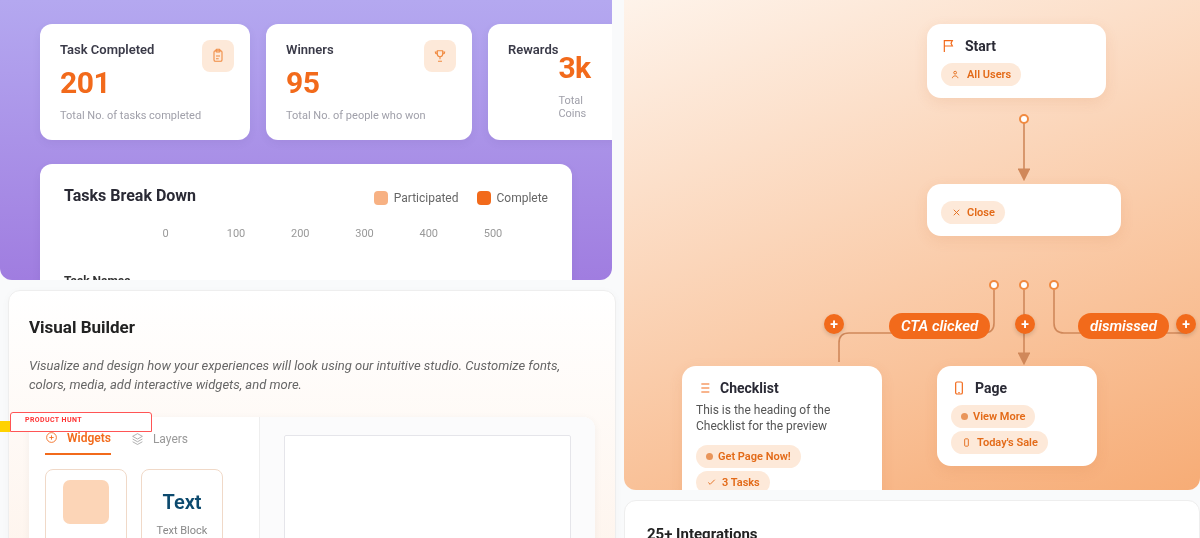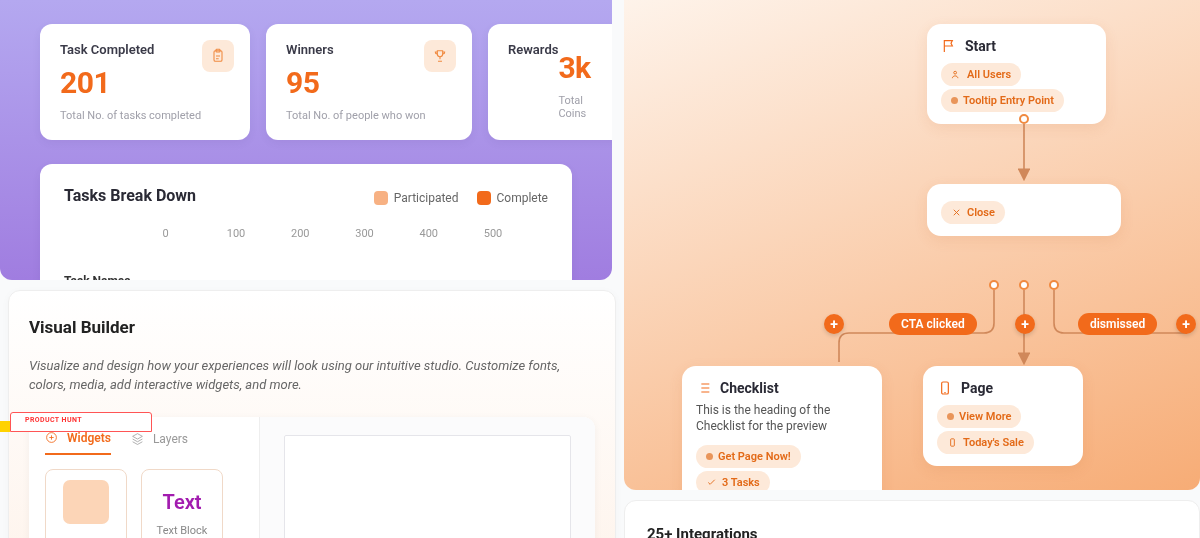--- a/index.html
+++ b/index.html
@@ -58,21 +58,21 @@
   .b-side   { width:230px; padding:14px 16px; }
   .b-tabs   { display:flex; gap:20px; font-size:12px; align-items:center;}
   .tab      { display:flex; align-items:center; gap:9px; color:#999; cursor:pointer; padding-bottom:8px;}
   .tab.active{ color:#f26a1b; font-weight:600; border-bottom:2px solid #f26a1b; }
   .b-tabs svg{ width:13px; height:13px; }
   .b-items  { display:flex; gap:14px; margin-top:14px;}
   .b-item   { width:82px; border:1px solid #f0d9c8; border-radius:8px; padding:10px 0 8px;
               display:flex; flex-direction:column; align-items:center; gap:6px;}
   .swatch   { width:46px; height:44px; background:#fcd5b7; border-radius:7px;}
   .b-item .txt{ font-size:11px; color:#888; text-align:center;}
-  .b-item .big{ font-size:20px; font-weight:600; color:#a21caf; padding:10px 0 4px;}
+  .b-item .big{ font-size:20px; font-weight:600; color:#0c4a6e; padding:10px 0 4px;}
   .canvas   { flex:1; border-left:1px solid #eee; background:#fbfbfc; position:relative;}
   .artboard { position:absolute; left:24px; top:18px; right:24px; bottom:-20px; background:#fff;
               border:1px solid #e5e5ea; border-radius:2px;}
 
   .ph-badge { position:absolute; left:10px; bottom:0; width:142px; height:20px; background:#fff;
               border:1px solid #f55; border-radius:3px 3px 0 0; padding:3px 6px; overflow:hidden;}
   .ph-badge .t{font-size:7px; color:#f33; font-weight:700; letter-spacing:.4px;padding-left:8px;}
   .ph-yellow{position:absolute;left:0;bottom:0;width:10px;height:11px;background:#ffd200;}
 
   
@@ -84,22 +84,22 @@
   .fc-head { display:flex; align-items:center; gap:8px; font-size:14px; font-weight:700; color:#2a2a35; margin-bottom:6px;}
   .fc-head svg{width:16px;height:16px;stroke:#f26a1b;fill:none;stroke-width:1.8;}
   .fc-sub  { font-size:12px; color:#555; line-height:1.35; margin-bottom:8px;}
   .pill    { display:inline-flex; align-items:center; gap:5px; background:#fde9d9; color:#e36a18;
              font-size:11px; font-weight:600; padding:5px 10px; border-radius:14px; margin:3px 3px 0 0;}
   .pill svg{width:11px;height:11px;stroke:#e36a18;fill:none;stroke-width:2;}
   .pill .dot{width:7px;height:7px;border-radius:50%;background:#e9955a;}
 
   .port{ position:absolute; width:10px; height:10px; border-radius:50%; background:#fff;
          border:2px solid #f08a40; }
-  .edge-label{ position:absolute; background:#f26a1b; color:#fff; font-size:12px; font-weight:600;
-               padding:4px 12px; border-radius:14px;}
+  .edge-label{ position:absolute; background:#f26a1b; color:#fff; font-size:15px; font-weight:600;
+               padding:4px 12px; border-radius:14px;font-style:italic;}
   .plus-node{ position:absolute; width:20px;height:20px;border-radius:50%;background:#f26a1b;color:#fff;
               font-size:14px; display:flex;align-items:center;justify-content:center;font-weight:700;
               box-shadow:0 2px 4px rgba(0,0,0,.15);}
   svg.edges{position:absolute;left:0;top:0;width:100%;height:100%;pointer-events:none;}
   svg.edges path{stroke:#d0885a;stroke-width:1.6;fill:none;}
   svg.edges marker path{stroke:none;fill:#d0885a;}
 
   .integrations { position:absolute; left:624px; top:500px; width:576px; height:40px;
                   background:#fff; border-radius:12px 12px 0 0; padding:24px 22px 0;
                   border:1px solid #eee;}
@@ -243,24 +243,20 @@
           </svg>
           <span>Start</span>
         </div>
       <span class="pill">
           <svg viewBox="0 0 24 24">
             <circle cx="9" cy="8" r="3"></circle>
             <path d="M3 20c0-3 3-5 6-5s6 2 6 5"></path>
           </svg>
           <span>All Users</span>
         </span><br>
-      <span class="pill">
-          <span class="dot"></span>
-          <span>Tooltip Entry Point</span>
-        </span>
     </div>
     <div class="port" style="left:395px; top:114px;"></div>
 
     <div class="flow-card" style="left:303px; top:184px; width:194px;">
       <span class="pill">
           <svg viewBox="0 0 24 24">
             <path d="M6 6l12 12M18 6L6 18"></path>
           </svg>
           <span>Close</span>
         </span>
@@ -288,21 +284,21 @@
           <span>Get Page Now!</span>
         </span><br>
       <span class="pill">
           <svg viewBox="0 0 24 24">
             <path d="M5 12l4 4 10-10"></path>
           </svg>
           <span>3 Tasks</span>
         </span>
     </div>
 
-    <div class="flow-card" style="left:299px; top:366px; width:160px;">
+    <div class="flow-card" style="left:313px; top:366px; width:160px;">
       <div class="fc-head">
           <svg viewBox="0 0 24 24">
             <rect x="7" y="3" width="10" height="18" rx="2"></rect>
             <path d="M11 19h2"></path>
           </svg>
           <span>Page</span>
         </div>
       <span class="pill">
           <span class="dot"></span>
           <span>View More</span>

